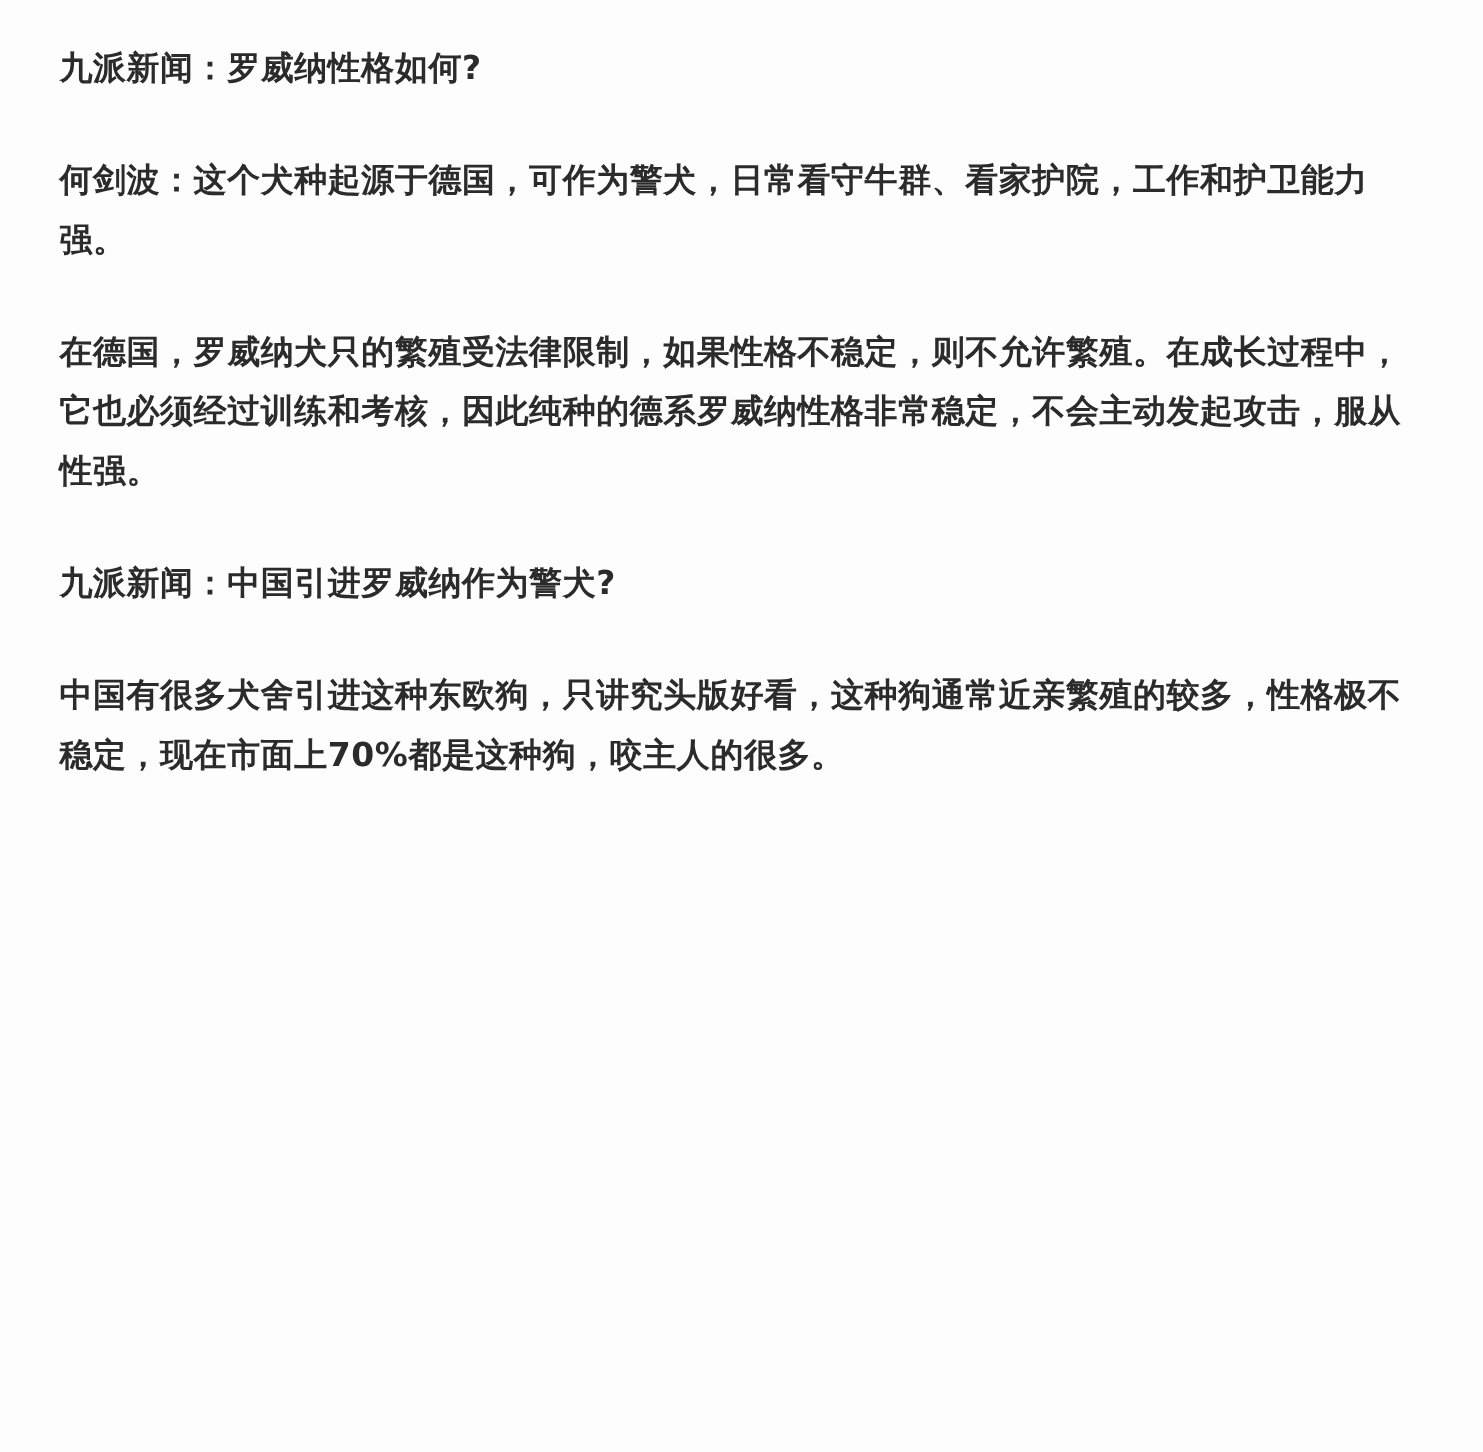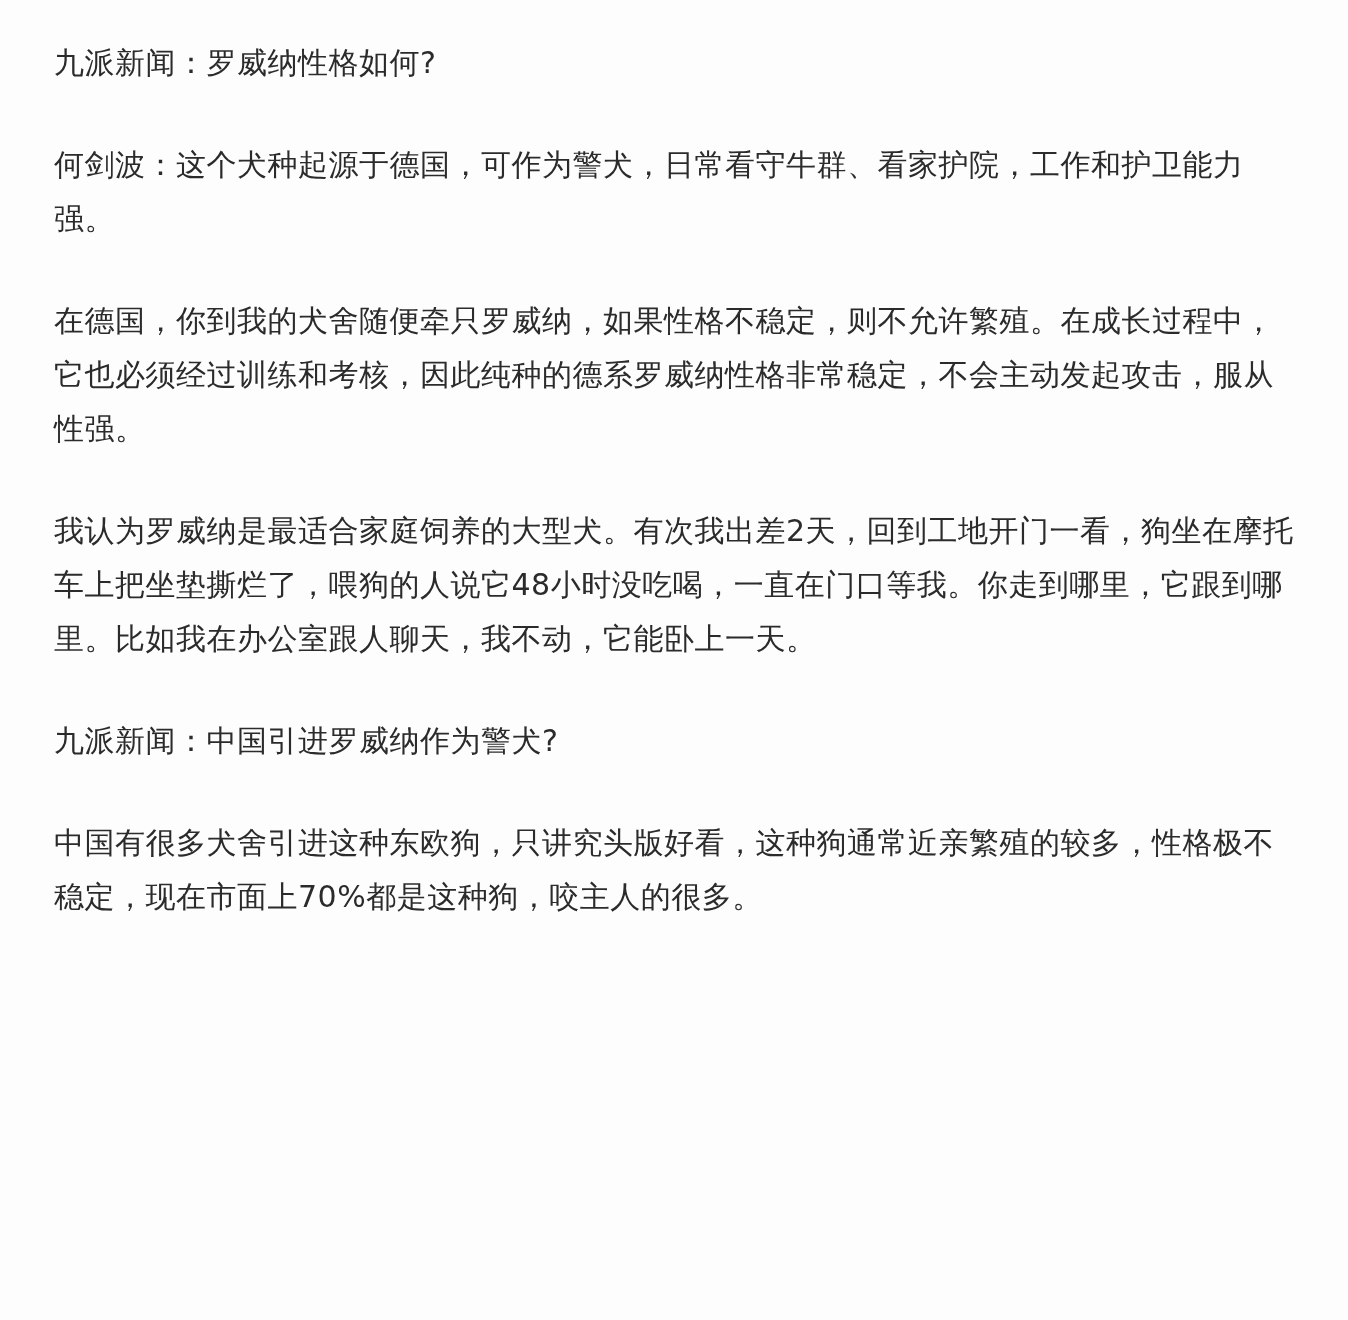--- a/index.html
+++ b/index.html
@@ -20,25 +20,25 @@
       width: 1250px;
       font-family: "DejaVu Sans", "Liberation Sans", sans-serif;
       font-size: 30px;
       line-height: 54px;
       color: #2b2b2b;
       letter-spacing: 0.5px;
     }
     .article p {
       margin: 0 0 48px 0;
       padding: 0;
+      font-weight: bold;
     }
   </style>
 </head>
 <body>
 
 <div class="article">
   <p>九派新闻：罗威纳性格如何?</p>
   <p>何剑波：这个犬种起源于德国，可作为警犬，日常看守牛群、看家护院，工作和护卫能力强。</p>
-  <p>在德国，你到我的犬舍随便牵只罗威纳，如果性格不稳定，则不允许繁殖。在成长过程中，它也必须经过训练和考核，因此纯种的德系罗威纳性格非常稳定，不会主动发起攻击，服从性强。</p>
-  <p>我认为罗威纳是最适合家庭饲养的大型犬。有次我出差2天，回到工地开门一看，狗坐在摩托车上把坐垫撕烂了，喂狗的人说它48小时没吃喝，一直在门口等我。你走到哪里，它跟到哪里。比如我在办公室跟人聊天，我不动，它能卧上一天。</p>
+  <p>在德国，罗威纳犬只的繁殖受法律限制，如果性格不稳定，则不允许繁殖。在成长过程中，它也必须经过训练和考核，因此纯种的德系罗威纳性格非常稳定，不会主动发起攻击，服从性强。</p>
   <p>九派新闻：中国引进罗威纳作为警犬?</p>
   <p>中国有很多犬舍引进这种东欧狗，只讲究头版好看，这种狗通常近亲繁殖的较多，性格极不稳定，现在市面上70%都是这种狗，咬主人的很多。</p>
 </div>
 
 </body></html>

